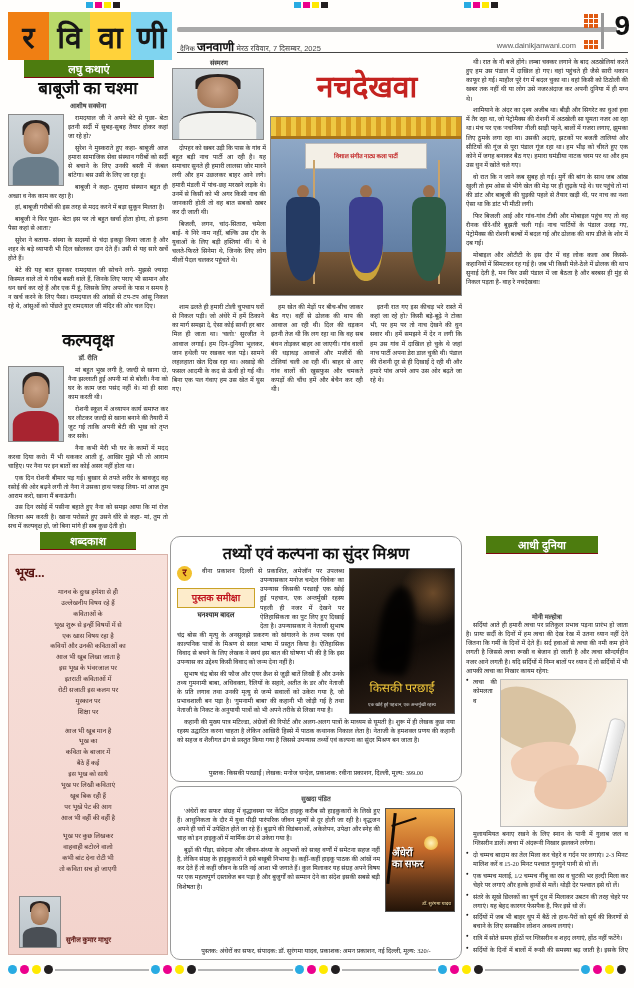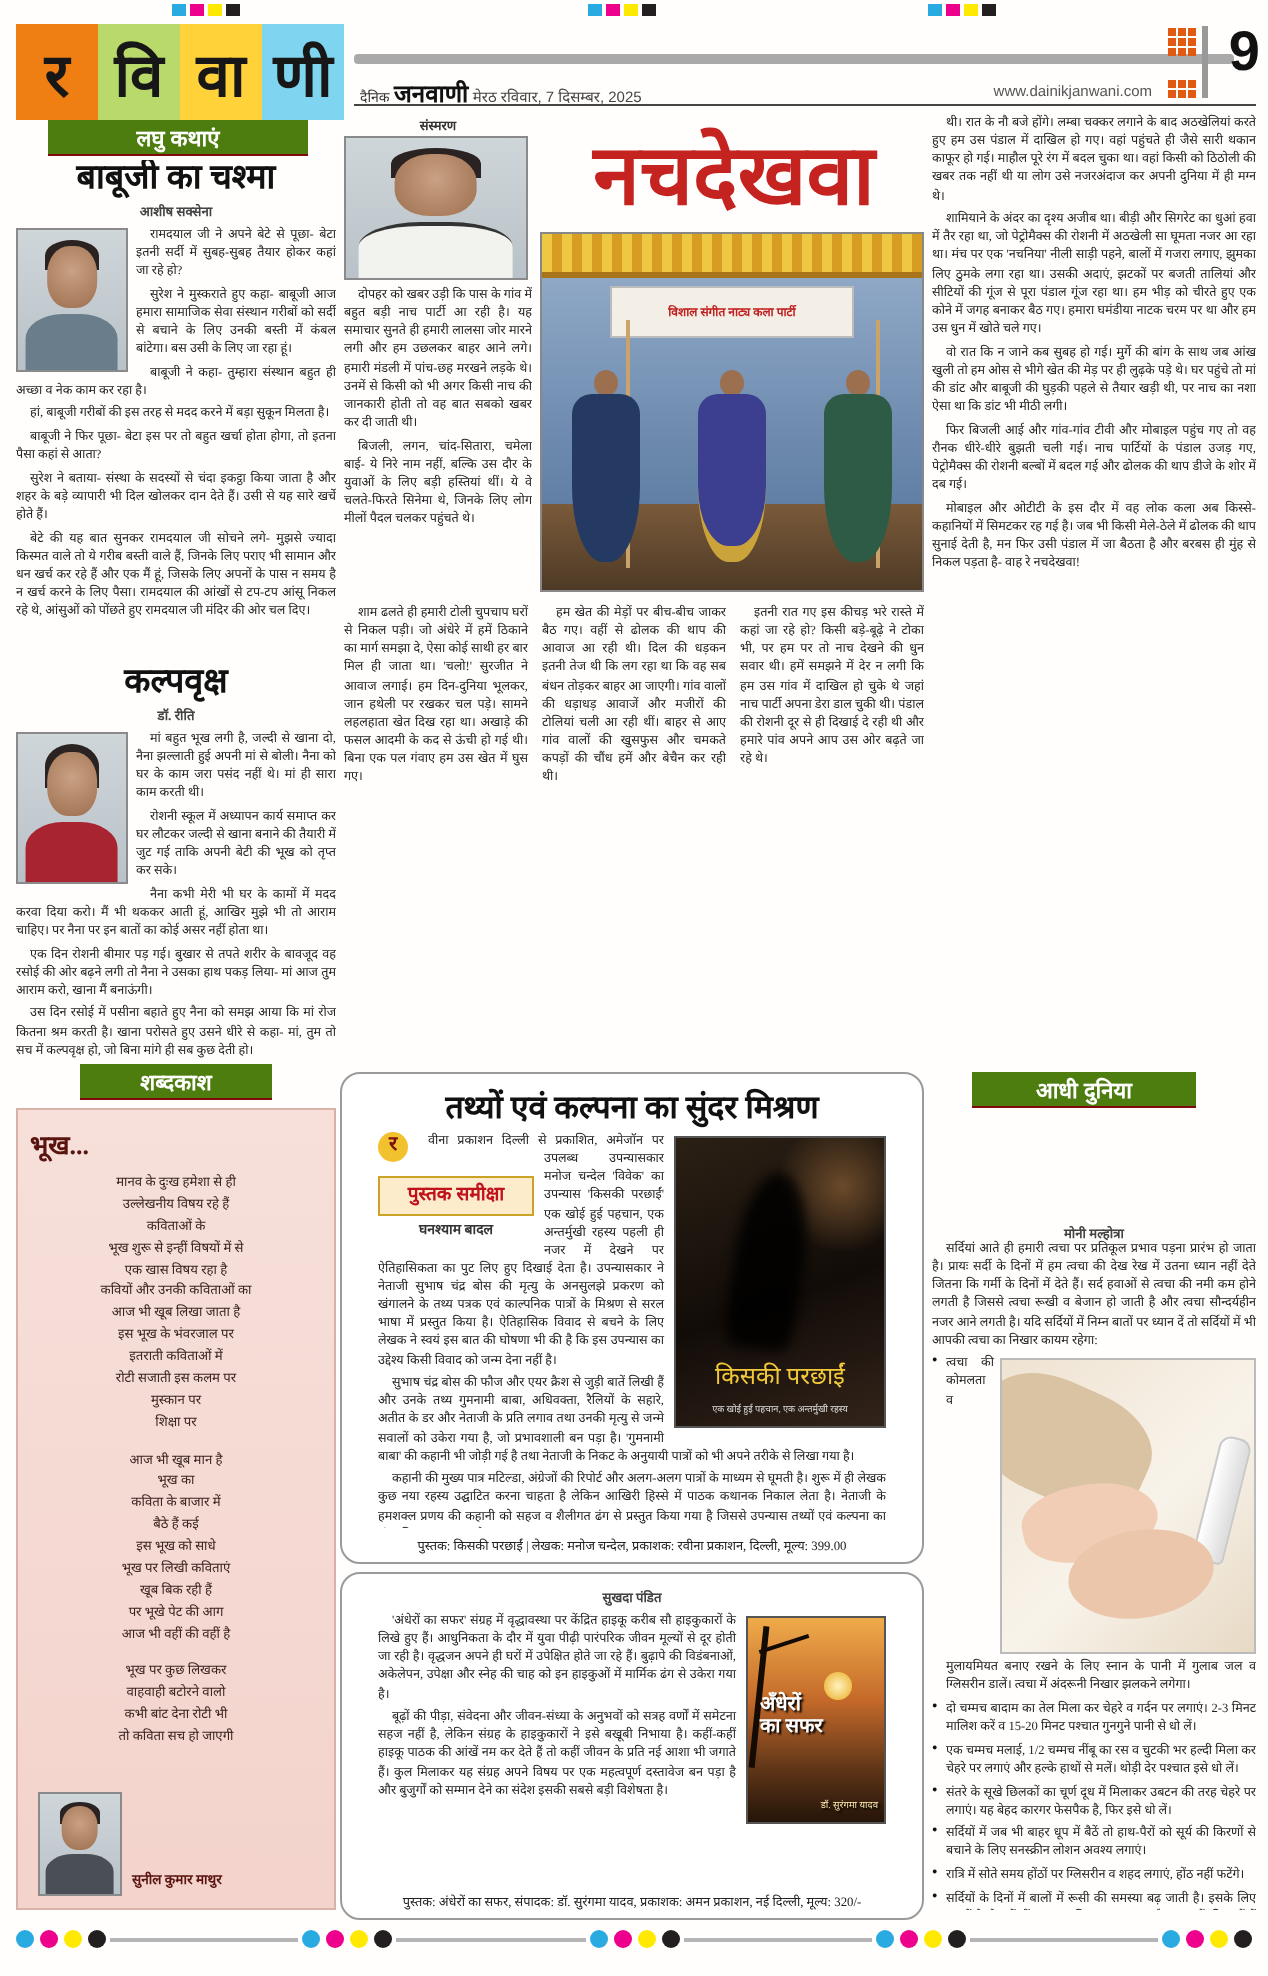--- a/index.html
+++ b/index.html
@@ -50,21 +50,21 @@
   .portrait .hair{position:absolute;left:50%;top:7%;width:50%;height:22%;transform:translateX(-50%);
                   background:#2a2321;border-radius:50% 50% 0 0}
   .portrait .torso{position:absolute;left:50%;bottom:-4%;width:86%;height:44%;transform:translateX(-50%);
                   border-radius:40% 40% 0 0}
   .fl{float:left;margin:1px 4px 2px 0}
 
   
   .cat-label{left:172px;top:58px;width:94px;text-align:center;font-size:6.5px;font-weight:bold;color:#333}
   .lead-text{left:172px;top:68px;width:94px;height:236px}
   .main-head{left:272px;top:56px;width:190px;height:58px;display:flex;align-items:center;justify-content:center;
-             font-size:42px;font-weight:bold;color:#c42320;font-family:"Liberation Serif",serif}
+             font-size:30px;font-weight:bold;color:#c42320;font-family:"Liberation Serif",serif}
   .stage{left:270px;top:116px;width:192px;height:180px;border:1px solid #888;background:#7d95b5;overflow:hidden}
   .garland{position:absolute;left:0;top:0;width:100%;height:22px;
            background:repeating-linear-gradient(90deg,#eec843 0 5px,#d79c22 5px 10px);
            border-bottom:3px solid #a8741a}
   .stage-banner{position:absolute;left:18%;top:26px;width:64%;height:26px;background:#f3efe6;
                 border:1px solid #bbb;display:flex;align-items:center;justify-content:center;
                 font-size:6px;font-weight:bold;color:#c02020;text-align:center}
   .backdrop{position:absolute;left:0;top:22px;width:100%;height:70%;
             background:linear-gradient(180deg,#8fa8c6 0%,#6f8cb0 60%,#5d7aa0 100%)}
   .stage-floor{position:absolute;left:0;bottom:0;width:100%;height:24%;
@@ -74,21 +74,21 @@
               background:#9c6f4e;border-radius:50%}
   .dancer .dg{position:absolute;left:0;top:12px;width:100%;height:84px;border-radius:10px 10px 45% 45%}
   .d1{left:8%}.d1 .dg{background:#243a63}
   .d2{left:41%}.d2 .dg{background:#3c3f8f;border-bottom:8px solid #caa33a}
   .d3{left:74%}.d3 .dg{background:#2e5b46}
   .pole{position:absolute;bottom:6%;width:2px;height:70%;background:#caa36a}
   .p1{left:22%}.p2{left:88%}
   .three-col{left:172px;top:302px;width:290px;height:230px;column-count:3;column-gap:7px}
 
   
-  .revbox{left:170px;width:292px;border:1px solid #9a9a9a;border-radius:10px;background:#fff;padding:5px 18px}
+  .revbox{left:170px;width:292px;border:1px solid #9a9a9a;border-radius:10px;background:#fff;padding:5px 6px}
   .rb1{top:536px;height:246px}
   .rb2{top:786px;height:174px}
   .rev-head{font-size:16px;font-weight:bold;text-align:center;color:#111;margin-bottom:2px}
   .rev-head2{font-size:14.5px}
   .dropcap{float:left;width:15px;height:15px;border-radius:50%;background:#f2c12e;color:#7a1010;
            font-weight:bold;font-size:10px;display:flex;align-items:center;justify-content:center;margin:0 3px 1px 0}
   .badge-wrap{float:left;clear:left;width:78px;margin:6px 5px 2px 0;text-align:center}
   .badge{background:#fdeccb;border:1px solid #c9a227;color:#c0121c;font-weight:bold;font-size:9.5px;
          padding:2px 3px;font-family:"Liberation Sans",sans-serif}
   .reviewer{font-size:7px;font-weight:bold;color:#333;margin-top:2px}

